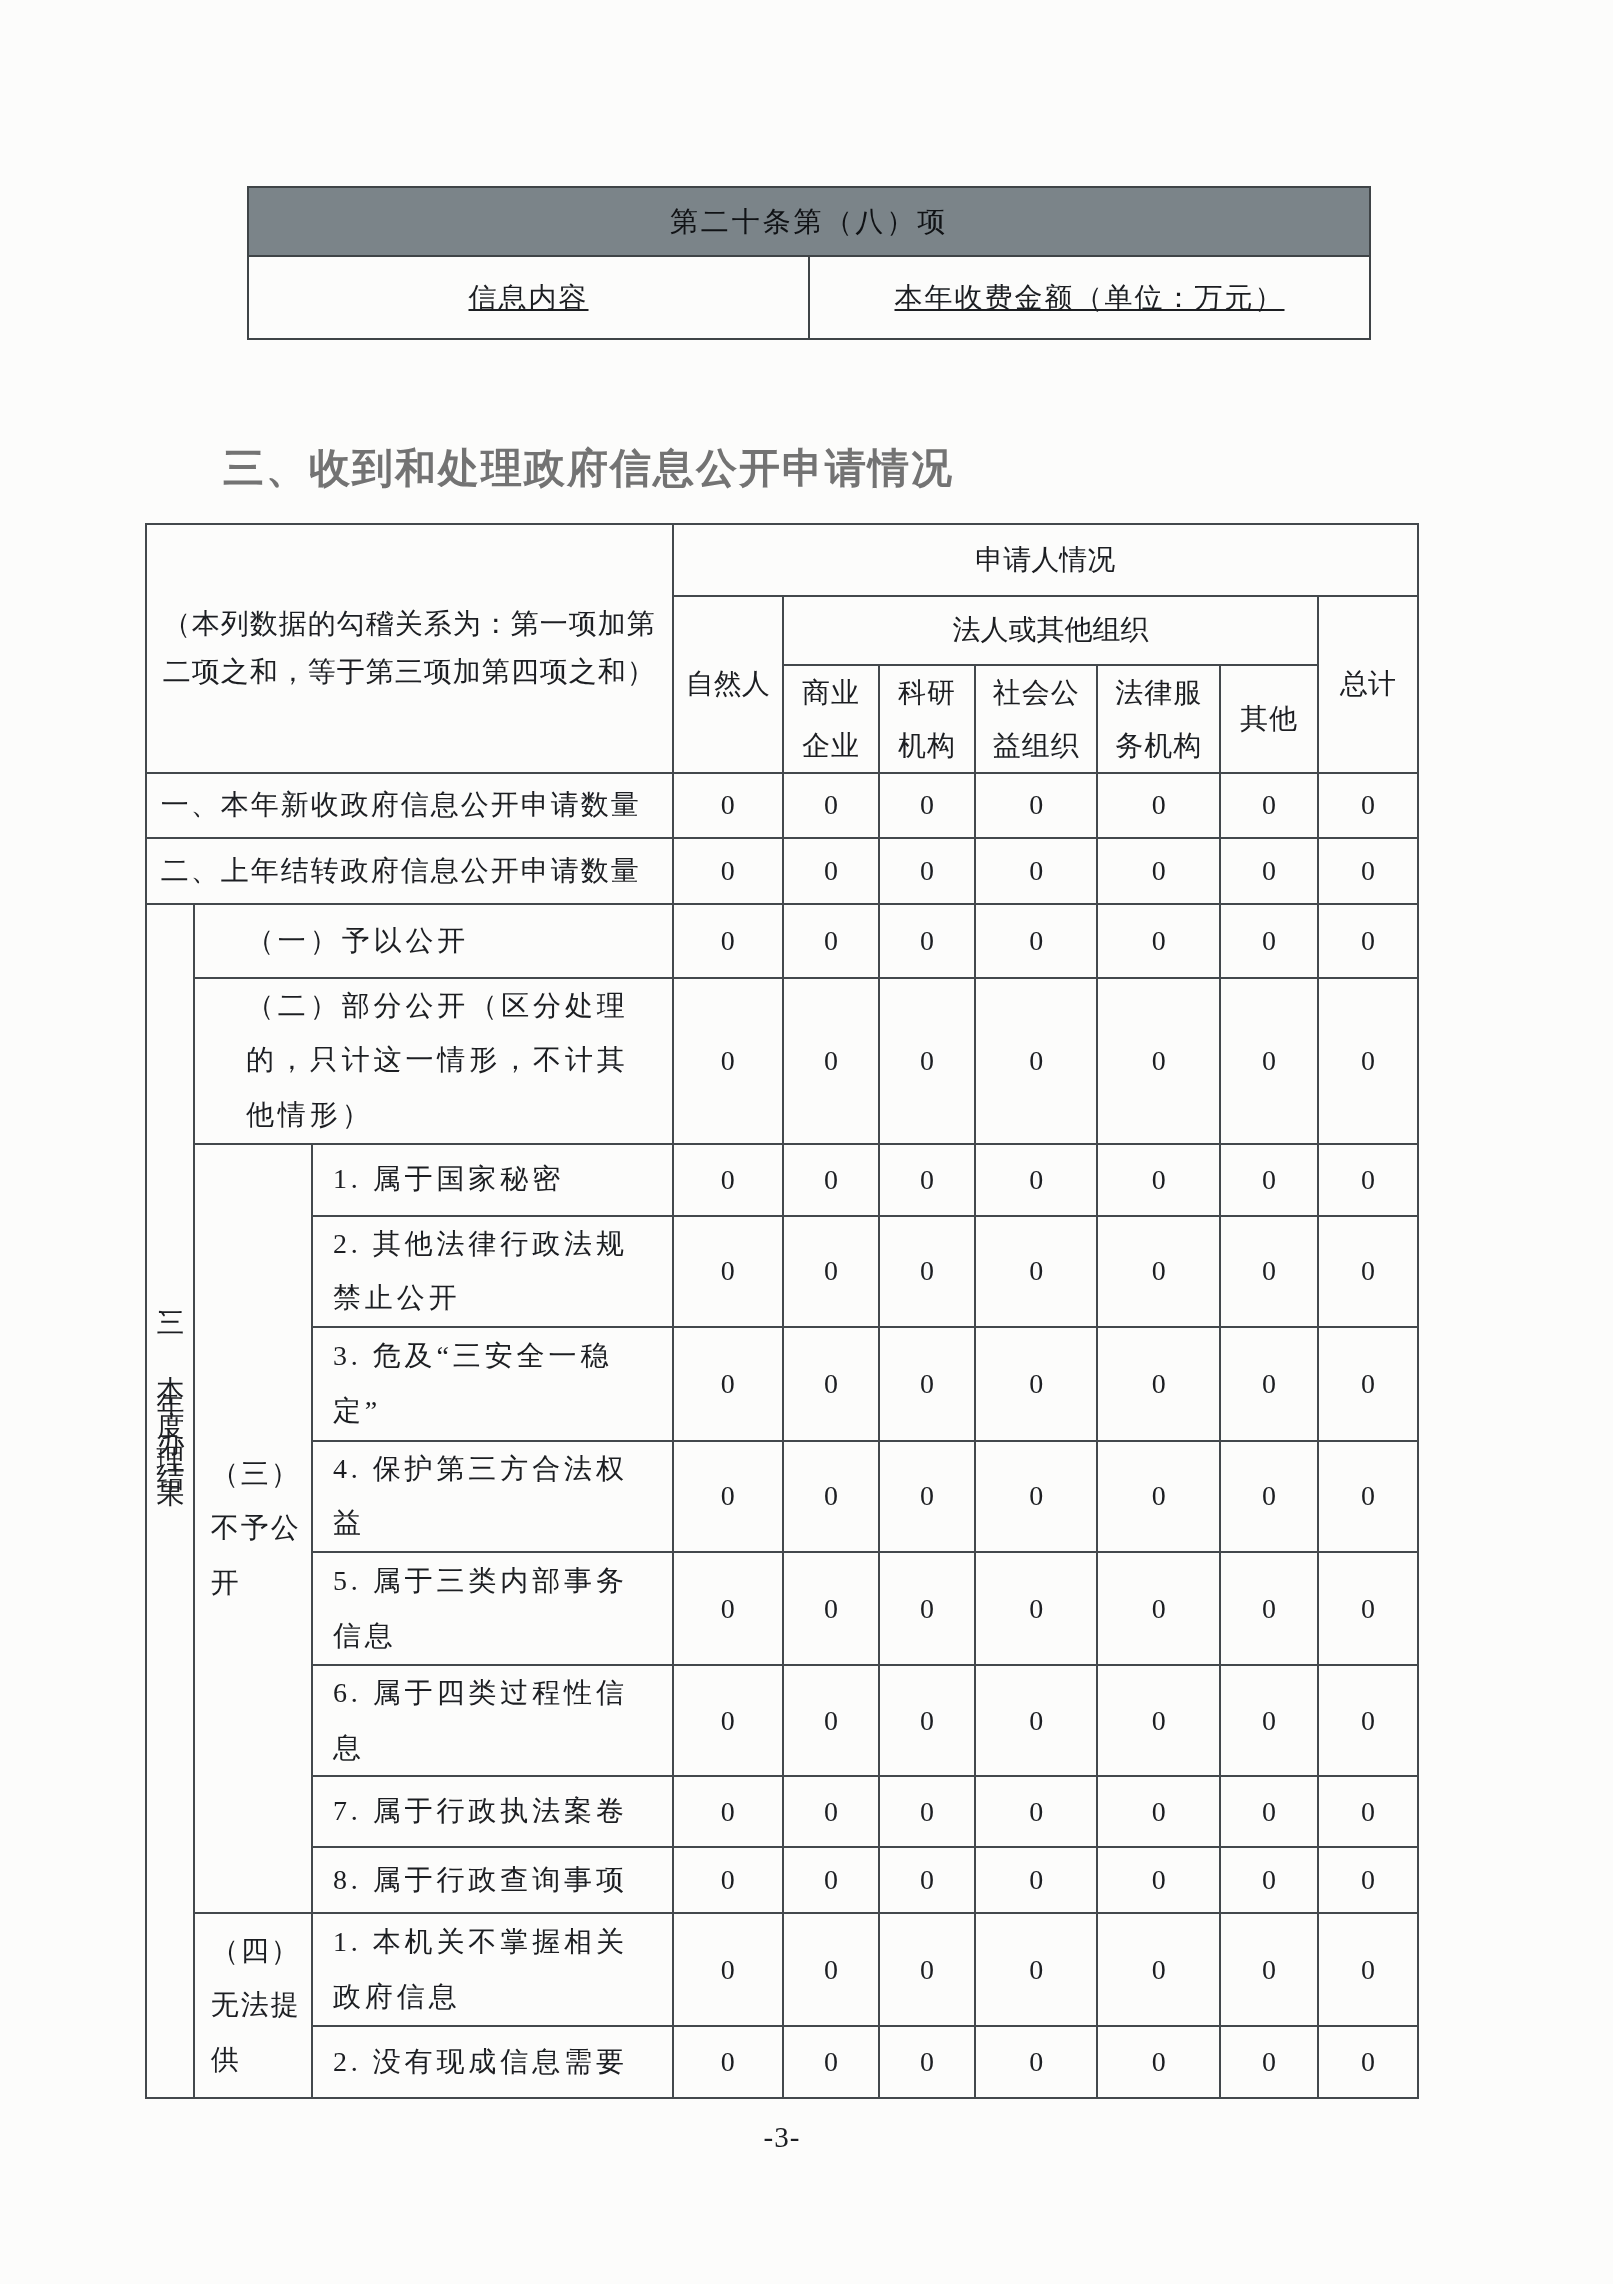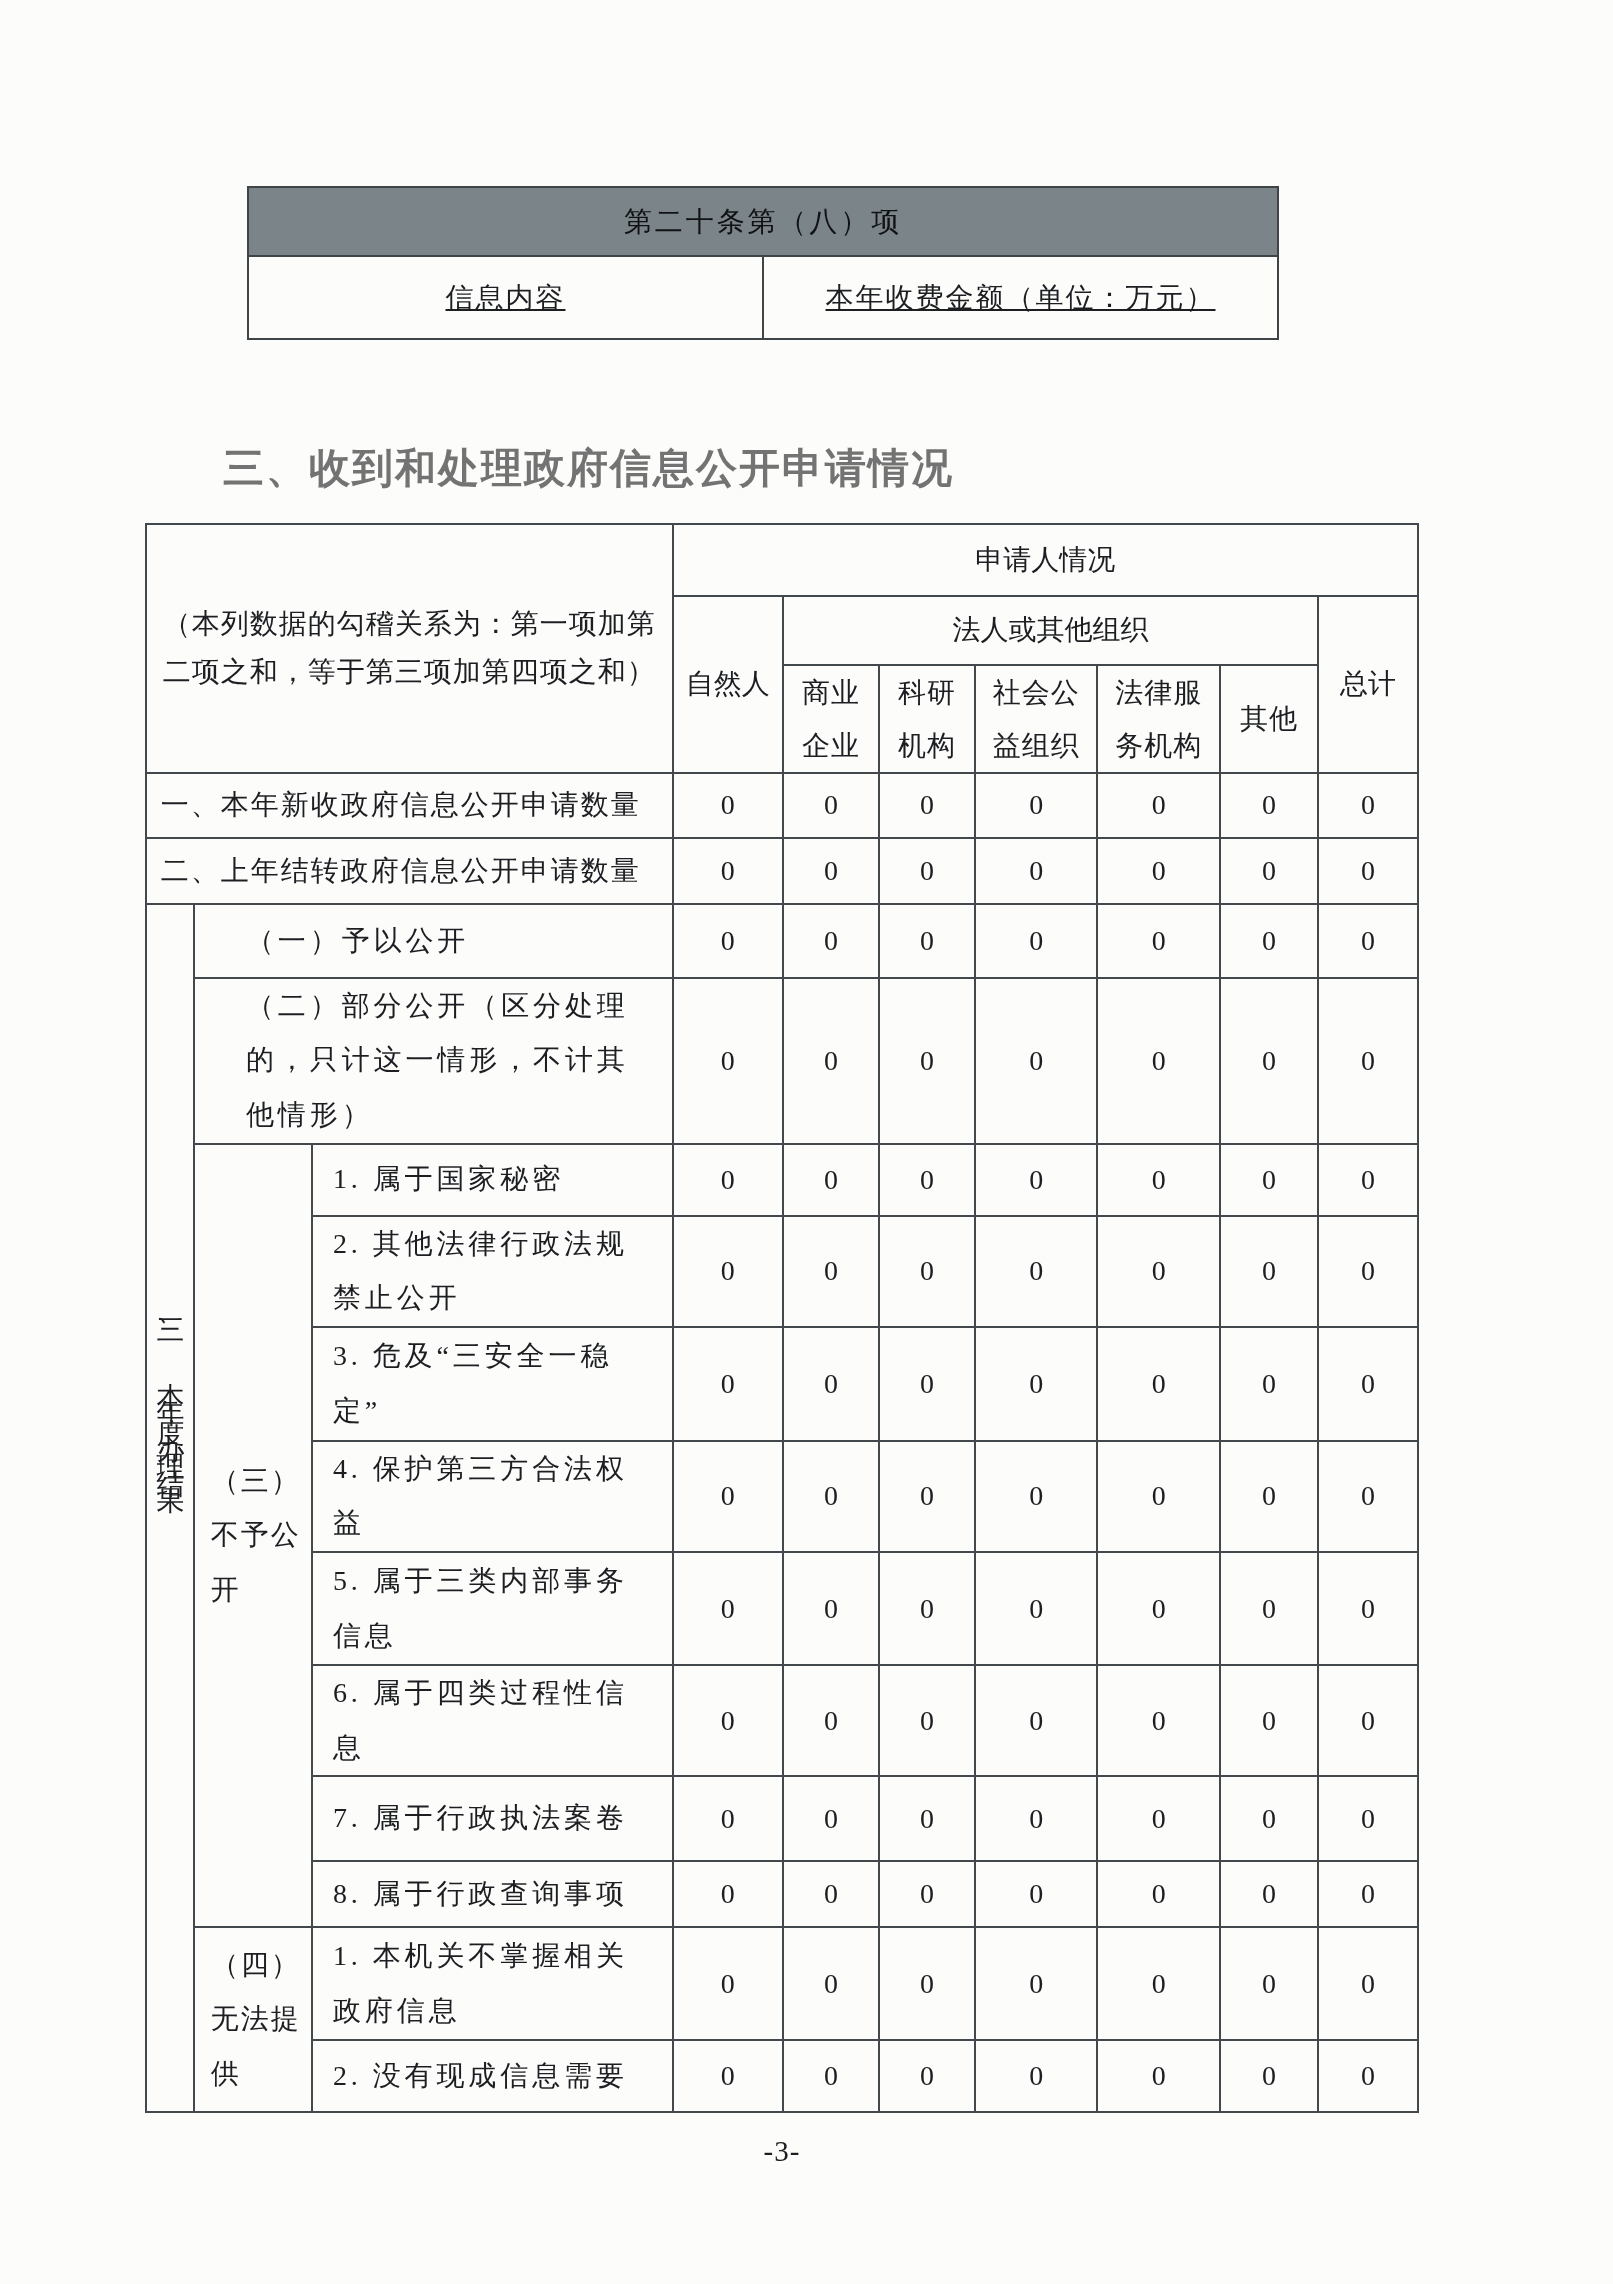--- a/index.html
+++ b/index.html
@@ -12,21 +12,21 @@
   }
   .content {
     width: 1274px;
     margin-left: 145px;
     padding-top: 186px;
   }
 
   
   table { border-collapse: collapse; }
   .fee-table {
-    width: 1032px;
+    width: 1124px;
     margin-left: 102px;
     table-layout: fixed;
     border: 2.9px solid #3f4447;
   }
   .fee-table td {
     border: 2px solid #3f4447;
     font-size: 28px;
     vertical-align: middle;
   }
   .fee-title-cell {
@@ -264,21 +264,21 @@
     <tr style="height:111px">
       <td class="item-label">6. 属于四类过程性信息</td>
       <td class="num">0</td>
           <td class="num">0</td>
           <td class="num">0</td>
           <td class="num">0</td>
           <td class="num">0</td>
           <td class="num">0</td>
           <td class="num">0</td>
     </tr>
-    <tr style="height:85px">
+    <tr style="height:71px">
       <td class="item-label">7. 属于行政执法案卷</td>
       <td class="num">0</td>
           <td class="num">0</td>
           <td class="num">0</td>
           <td class="num">0</td>
           <td class="num">0</td>
           <td class="num">0</td>
           <td class="num">0</td>
     </tr>
     <tr style="height:66px">

